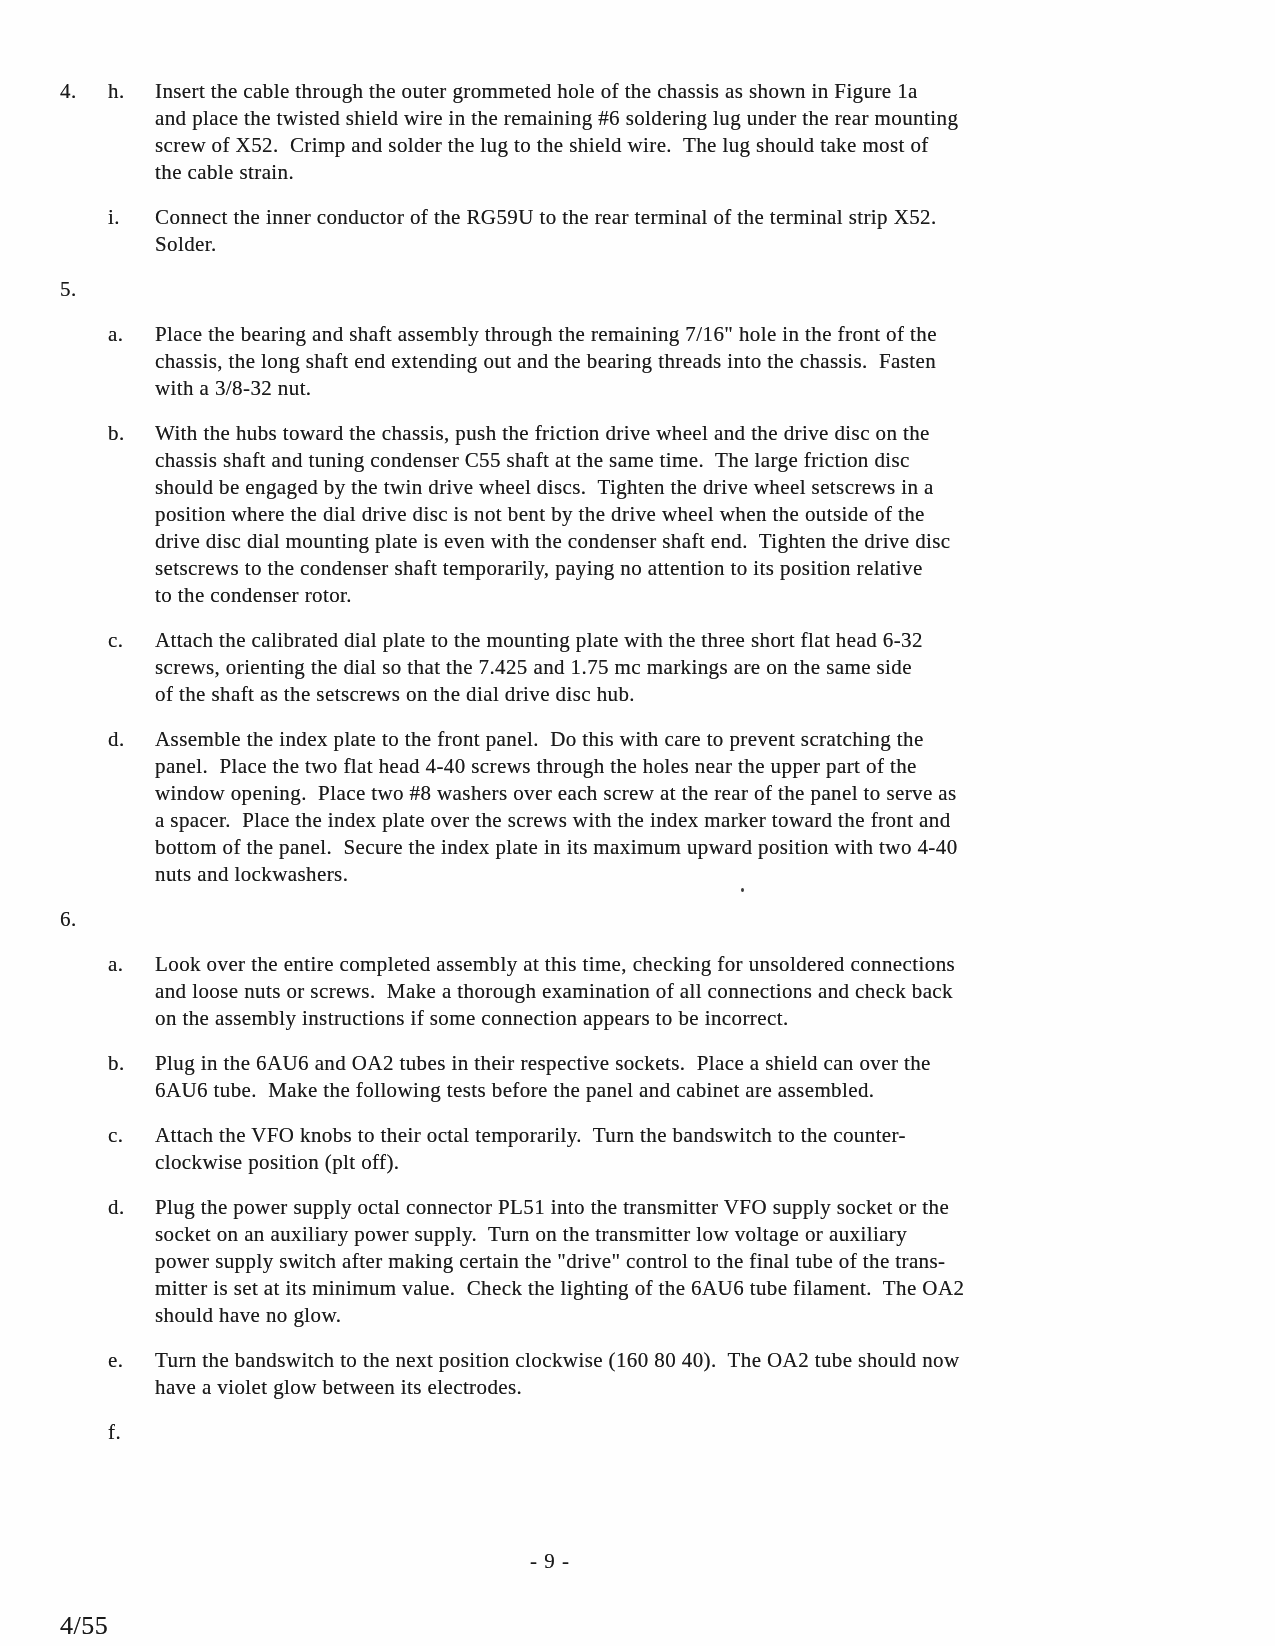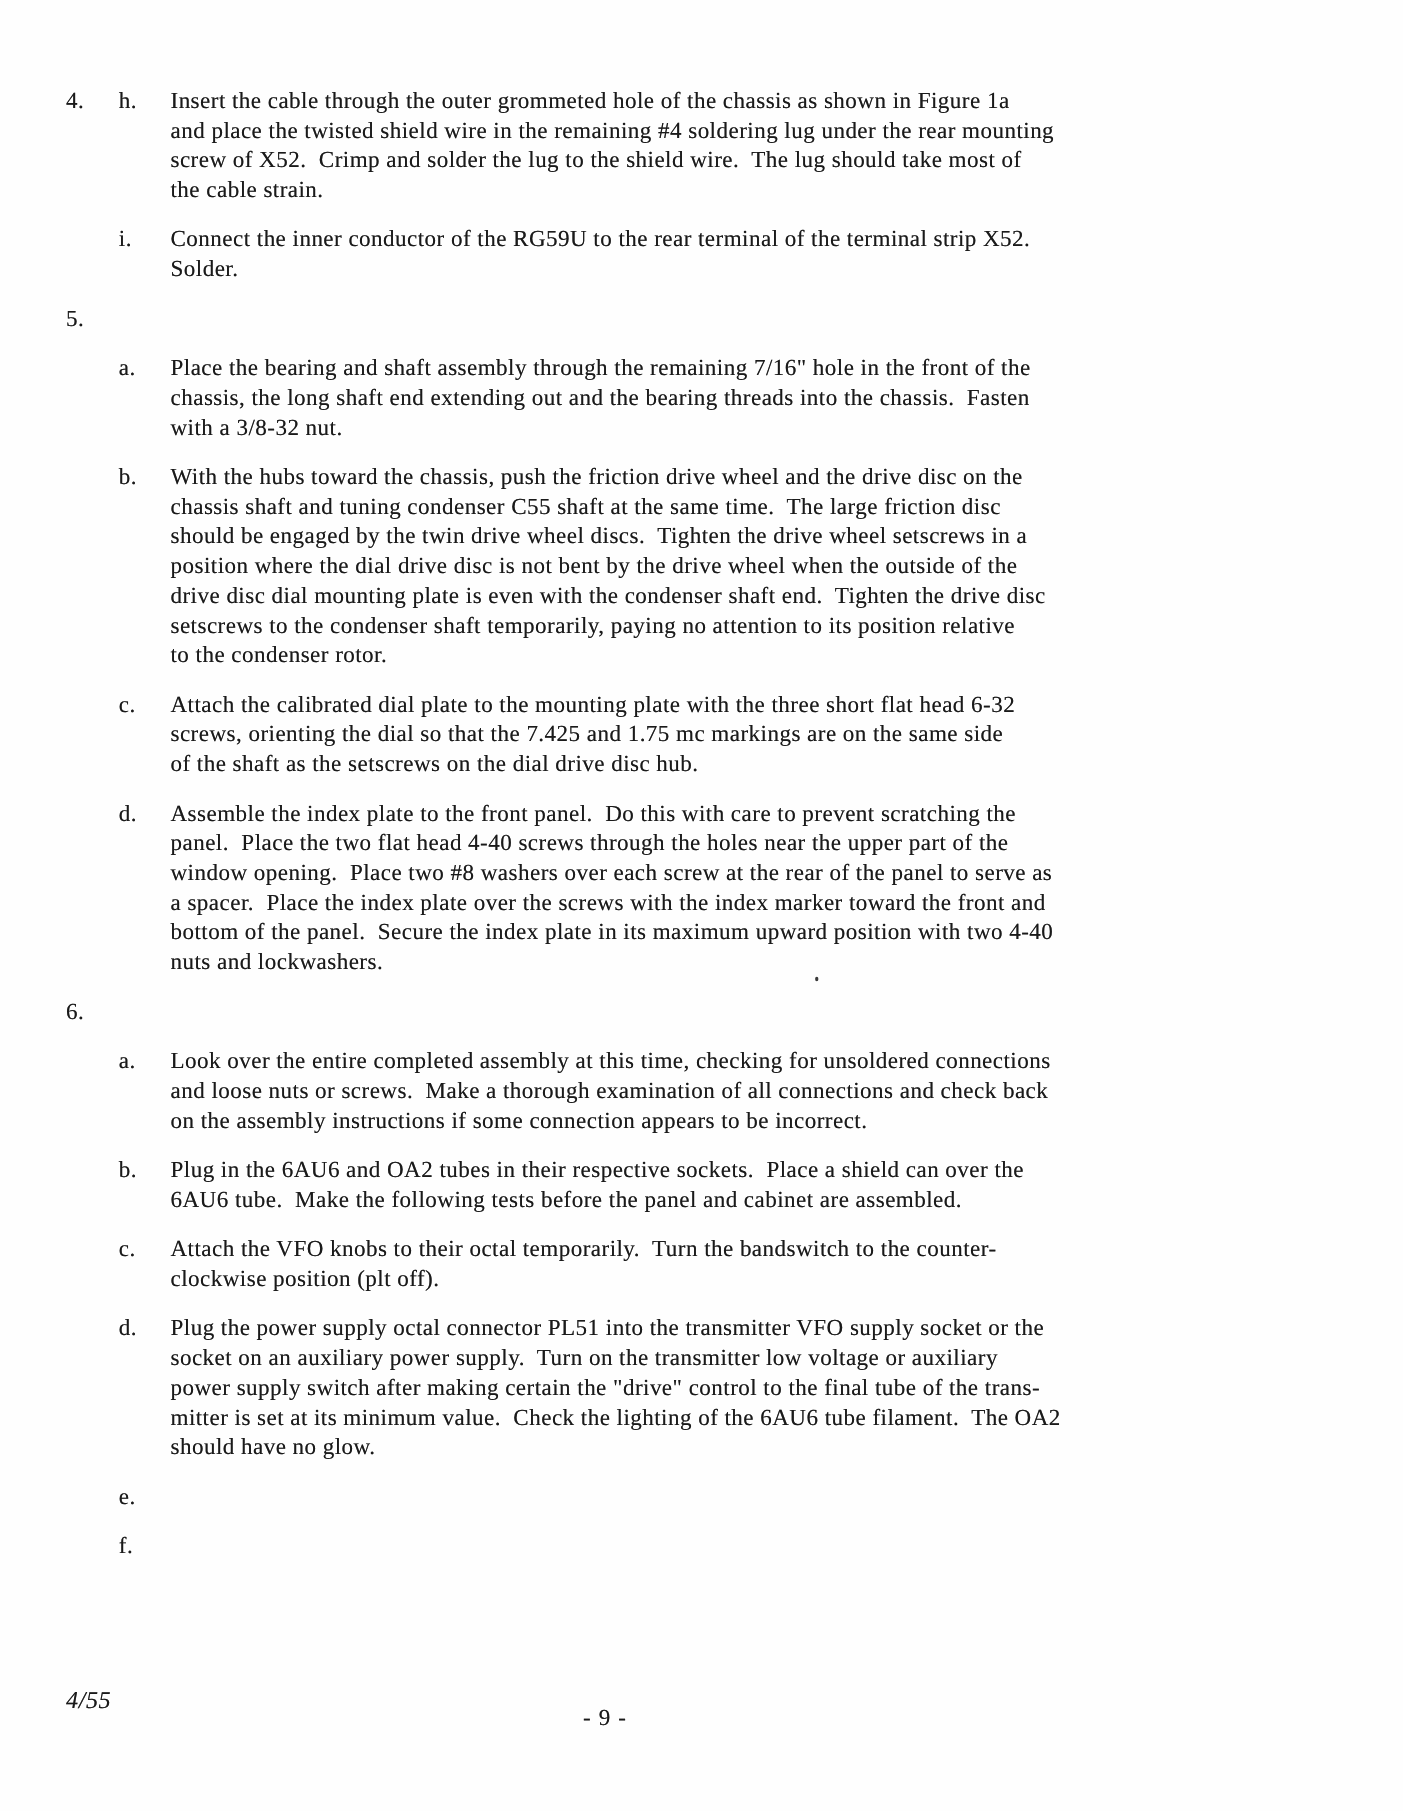--- a/index.html
+++ b/index.html
@@ -45,26 +45,25 @@
     left: 741px;
     top: 888px;
     width: 3px;
     height: 4px;
     background: #3a3a3a;
     border-radius: 50%;
   }
   .footer-left {
     position: absolute;
     left: 60px;
-    top: 1532px;
-    font-size: 22px;
+    top: 1612px;
+    font-size: 26px;
     line-height: 28px;
     letter-spacing: 0.5px;
     text-shadow: 0 0 0.4px rgba(10,10,10,0.55);
-    font-style: italic;
   }
   .footer-page {
     position: absolute;
     left: 495px;
     top: 1548px;
     width: 110px;
     text-align: center;
     font-size: 21px;
     line-height: 27px;
     letter-spacing: 1px;
@@ -74,21 +73,21 @@
 </head>
 <body>
 
 <div class="page">
 
   <div class="content" id="rows">
       <div class="row">
         <div class="cell num">4.</div>
         <div class="cell letter">h.</div>
         <div class="cell txt">Insert the cable through the outer grommeted hole of the chassis as shown in Figure 1a
-and place the twisted shield wire in the remaining #4 soldering lug under the rear mounting
+and place the twisted shield wire in the remaining #6 soldering lug under the rear mounting
 screw of X52.  Crimp and solder the lug to the shield wire.  The lug should take most of
 the cable strain.</div>
       </div>
       <div class="row">
         <div class="cell num"></div>
         <div class="cell letter">i.</div>
         <div class="cell txt">Connect the inner conductor of the RG59U to the rear terminal of the terminal strip X52.
 Solder.</div>
       </div>
       <div class="row heading">
@@ -156,20 +155,22 @@
         <div class="cell letter">d.</div>
         <div class="cell txt">Plug the power supply octal connector PL51 into the transmitter VFO supply socket or the
 socket on an auxiliary power supply.  Turn on the transmitter low voltage or auxiliary
 power supply switch after making certain the "drive" control to the final tube of the trans-
 mitter is set at its minimum value.  Check the lighting of the 6AU6 tube filament.  The OA2
 should have no glow.</div>
       </div>
       <div class="row">
         <div class="cell num"></div>
         <div class="cell letter">e.</div>
+        <div class="cell txt">Turn the bandswitch to the next position clockwise (160 80 40).  The OA2 tube should now
+have a violet glow between its electrodes.</div>
       </div>
       <div class="row">
         <div class="cell num"></div>
         <div class="cell letter">f.</div>
       </div>
     </div>
 
   <div class="speck"></div>
 
   <div class="footer-left">4/55</div>

